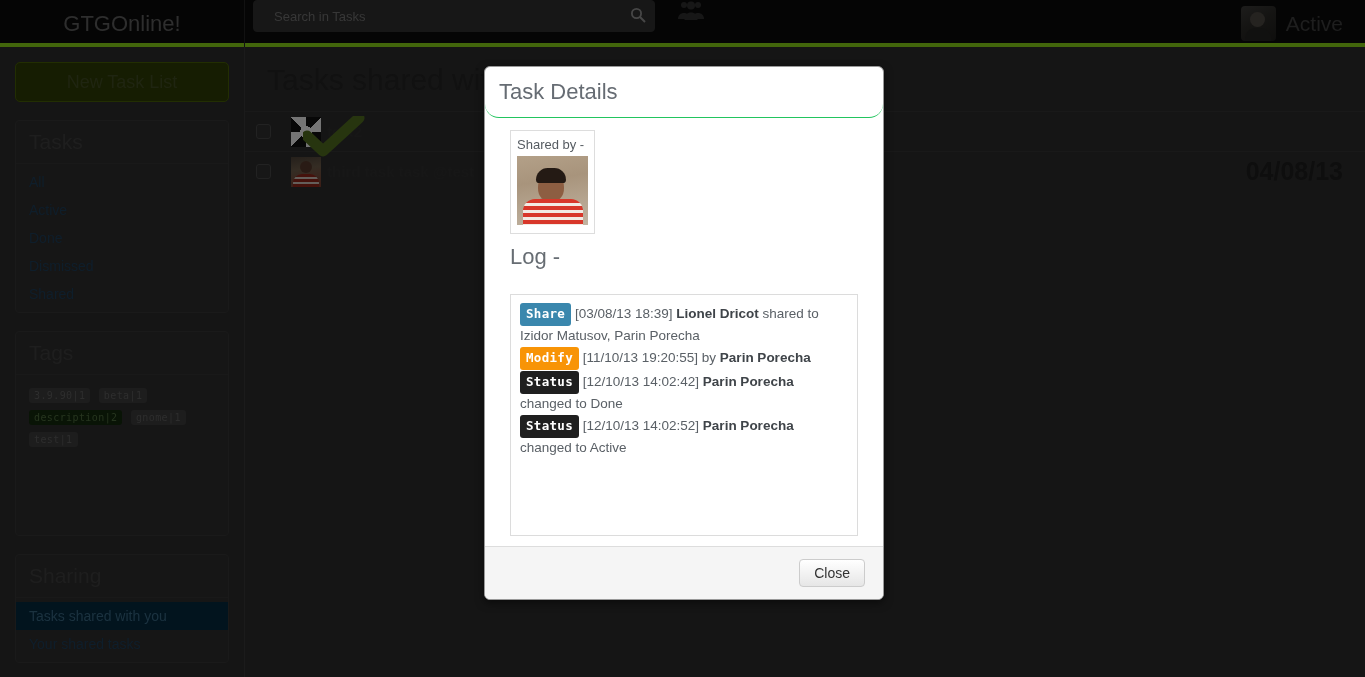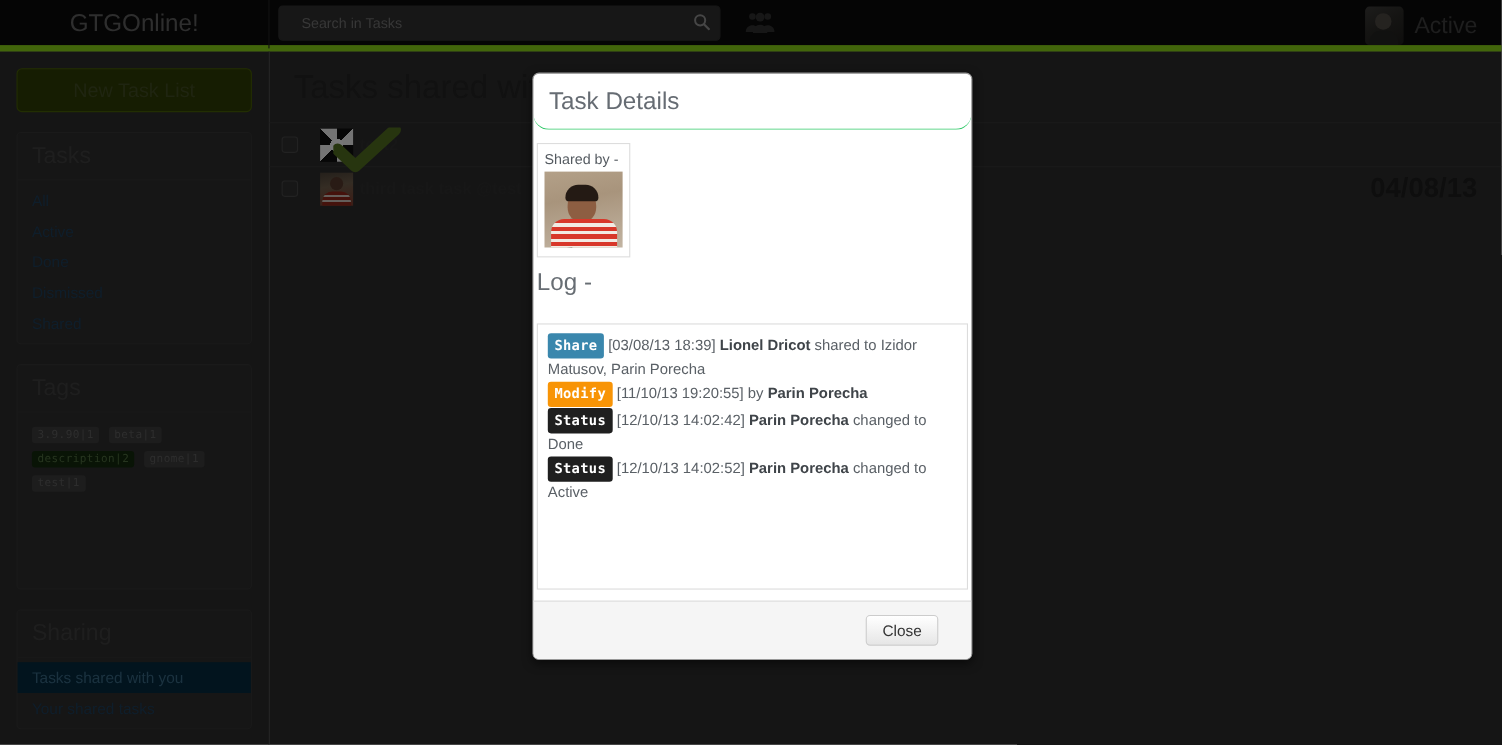--- a/index.html
+++ b/index.html
@@ -11,22 +11,22 @@
     background: #2b2b2b;
   }
   .page { position: relative; width: 1365px; height: 677px; background: #ffffff; }
 
   
   .app { position: absolute; inset: 0; }
 
   
   .navbar {
     position: absolute; top: 0; left: 0; right: 0; height: 47px;
-    background: #0b0b0b; border-bottom: 6px solid #84cc16;
-    display: flex; align-items: center;
+    background: #0b0b0b; border-bottom: 4px solid #84cc16;
+    display: flex; align-items: flex-start;
   }
   .brand {
     width: 245px; height: 47px; line-height: 47px;
     text-align: center; color: #5c5c5c; font-size: 22px;
     border-right: 1px solid #232323;
   }
   .search-wrap { position: relative; margin-left: 8px; }
   .search-input {
     width: 402px; height: 32px;
     background: #2e2e2e; border: 1px solid #2e2e2e; border-radius: 4px;
@@ -154,21 +154,21 @@
   .modal {
     position: absolute; left: 484px; top: 66px; width: 400px;
     background: #ffffff; border: 1px solid #999; border-radius: 6px;
     box-shadow: 0 3px 9px rgba(0,0,0,.5);
     overflow: hidden;
   }
   .modal-header {
     padding: 12px 14px; border-bottom: 1px solid #22c55e; border-radius: 14px;
   }
   .modal-title { font-size: 22px; color: #666c73; font-weight: normal; margin: 0; }
-  .modal-body { padding: 12px 3px 10px; }
+  .modal-body { padding: 12px 25px 10px; }
   .sharer-box {
     width: 85px; border: 1px solid #dddddd; padding: 6px 6px 8px;
   }
   .sharer-label { font-size: 13px; color: #555b61; margin-bottom: 4px; white-space: nowrap; }
   .sharer-photo {
     width: 71px; height: 69px;
     background: linear-gradient(170deg,#b3a088 0%,#a8947c 36%,#c2b4a2 100%);
     position: relative; overflow: hidden;
   }
   .sharer-photo .face {
@@ -201,21 +201,21 @@
     font-family: "DejaVu Sans Mono", monospace; letter-spacing: .3px;
     vertical-align: baseline;
   }
   .badge.share { background: #3a87ad; }
   .badge.modify { background: #f89406; }
   .badge.status { background: #1f1f1f; }
   .log-line { margin: 0 0 1px; }
   .log-line b { color: #3f4449; }
   .modal-footer {
     background: #f5f5f5; border-top: 1px solid #dddddd;
-    padding: 12px 30px; text-align: right;
+    padding: 12px 18px; text-align: right;
   }
   .btn-close {
     background: linear-gradient(#ffffff,#e6e6e6);
     border: 1px solid #cccccc; border-radius: 4px;
     padding: 5px 14px; font-size: 14px; color: #333333;
     cursor: pointer; font-family: "Liberation Sans", sans-serif;
   }
 </style>
 </head>
 <body>

